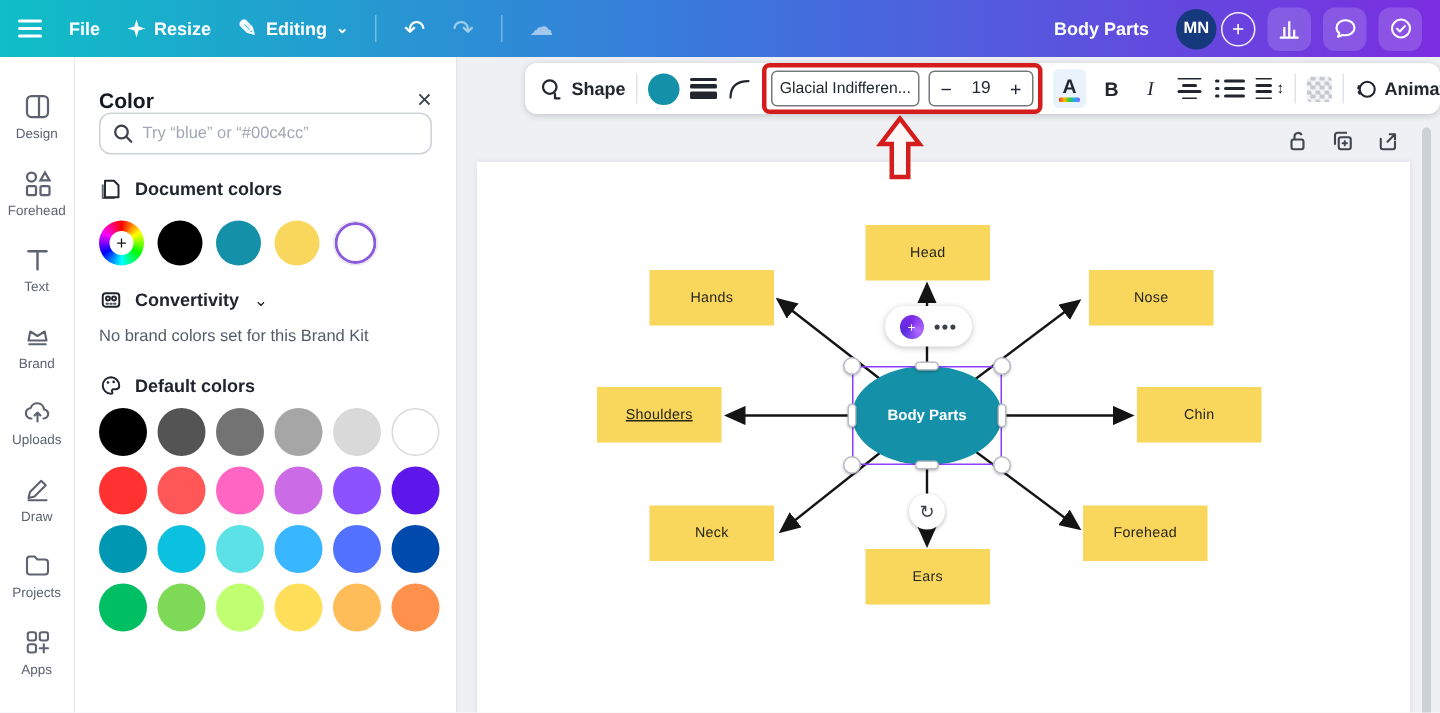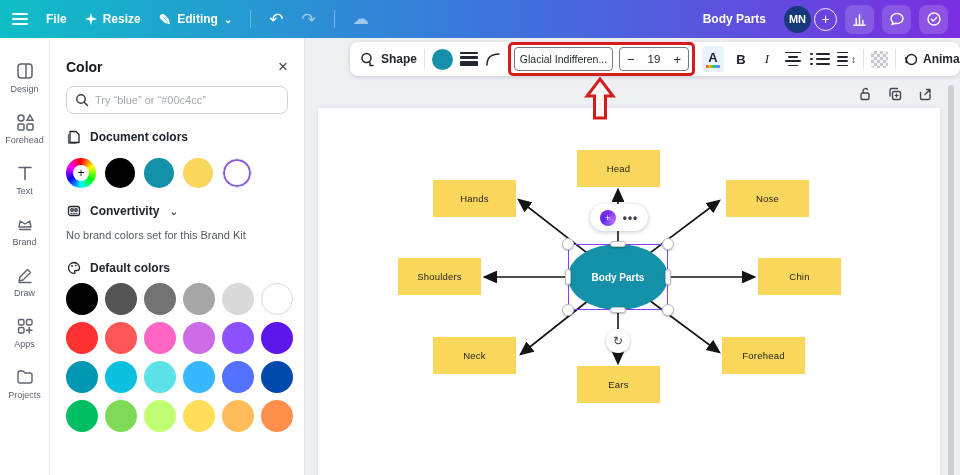--- a/index.html
+++ b/index.html
@@ -35,21 +35,21 @@
     gap:3px; color:#5c6270; cursor:pointer; }
   .rail-item svg { display:block; }
   .rail-label { font-size:9px; color:#5c6270; }
 
   
   .panel { position:absolute; left:50px; top:38px; width:255px; height:437px; background:#fff;
     border-right:1px solid #e2e4e8; padding:0 16px; z-index:30; }
   .panel-head { padding-top:20px; display:flex; align-items:center; justify-content:space-between; }
   .panel-title { font-size:14px; font-weight:700; color:#14181f; }
   .panel-close { font-size:17px; color:#3c414b; cursor:pointer; line-height:1; }
-  .search-box { margin-top:11px; height:28px; border:1px solid #cdd2d8; border-radius:8px;
+  .search-box { height:28px; border:1px solid #cdd2d8; border-radius:8px;
     display:flex; align-items:center; padding:0 8px; gap:6px; background:#fff; }
   .search-box input { border:none; outline:none; flex:1; font-size:11px; color:#33383f;
     font-family:inherit; background:transparent; }
   .search-box input::placeholder { color:#a2a8b3; }
   .sec-row { margin-top:15px; display:flex; align-items:center; gap:8px; color:#20252e; }
   .sec-label { font-size:12px; font-weight:700; color:#20252e; }
   .chev { font-size:11px; color:#20252e; margin-left:2px; }
   .doc-swatches { margin-top:13px; display:flex; gap:9px; }
   .doc-sw { width:30px; height:30px; border-radius:50%; cursor:pointer; flex:0 0 auto; }
   .color-wheel { background:conic-gradient(#f00,#ff0,#0f0,#0ff,#00f,#f0f,#f00);
@@ -116,21 +116,21 @@
     border-radius:3px; cursor:pointer; }
 
   
   .page { position:absolute; left:13px; top:70px; width:622px; height:379px; background:#fff;
     box-shadow:0 0 5px rgba(20,25,35,.08); }
   .connectors { position:absolute; left:0; top:0; z-index:1; }
   .node { position:absolute; width:83px; height:37px; display:flex; align-items:center;
     justify-content:center; font-size:9.5px; letter-spacing:.2px; color:#27241c; z-index:2; cursor:pointer; }
   .n0 { left:259px; top:42px; }  .n1 { left:408px; top:72px; }
   .n2 { left:115px; top:72px; }  .n3 { left:440px; top:150px; }
-  .n4 { left:80px;  top:150px; } .n5 { left:404px; top:229px; }
+  .n4 { left:80px;  top:150px;text-decoration:underline; } .n5 { left:404px; top:229px; }
   .n6 { left:115px; top:229px; } .n7 { left:259px; top:258px; }
   .center-ellipse { position:absolute; left:250px; top:136px; width:100px; height:66px; border-radius:50%;
     display:flex; align-items:center; justify-content:center; color:#fff; font-size:10px; font-weight:600;
     z-index:3; cursor:pointer; }
   .sel-rect { position:absolute; left:250px; top:136px; width:100px; height:66px;
     border:1.5px solid #8b3dff; z-index:4; pointer-events:none; }
   .handle { position:absolute; background:#fff; border:1px solid #b9bcc4; box-shadow:0 1px 2px rgba(0,0,0,.25); z-index:5; }
   .h-corner { width:12px; height:12px; border-radius:50%; cursor:nwse-resize; }
   .h-pill-h { width:16px; height:6px; border-radius:3px; cursor:ns-resize; }
   .h-pill-v { width:6px; height:16px; border-radius:3px; cursor:ew-resize; }
@@ -238,42 +238,51 @@
           <g fill="none" stroke="#5c6270" stroke-width="1.4" stroke-linejoin="round">
             <path d="M4 13l1.2-6 4.8 3 4.8-3 1.2 6z"></path>
             <path d="M4.5 15.5h11" stroke-linecap="round"></path>
           </g>
         </svg>
       <span class="rail-label">Brand</span>
     </div>
     <div class="rail-item">
       <svg width="20" height="20" viewBox="0 0 20 20">
           <g fill="none" stroke="#5c6270" stroke-width="1.4" stroke-linecap="round" stroke-linejoin="round">
+            <path d="M6 14a3.5 3.5 0 0 1-.5-7 4.5 4.5 0 0 1 8.8 1A3 3 0 0 1 14 14"></path>
+            <path d="M10 16v-5.5M8 12l2-2 2 2"></path>
+          </g>
+        </svg>
+      <span class="rail-label">Uploads</span>
+    </div>
+    <div class="rail-item">
+      <svg width="20" height="20" viewBox="0 0 20 20">
+          <g fill="none" stroke="#5c6270" stroke-width="1.4" stroke-linecap="round" stroke-linejoin="round">
             <path d="M12.5 4.5l3 3L8 15l-4 1 1-4z"></path>
             <path d="M4 17.5h12"></path>
           </g>
         </svg>
       <span class="rail-label">Draw</span>
+    </div>
+    <div class="rail-item">
+      <svg width="20" height="20" viewBox="0 0 20 20">
+          <path d="M3 6a2 2 0 0 1 2-2h3l2 2h5a2 2 0 0 1 2 2v6a2 2 0 0 1-2 2H5a2 2 0 0 1-2-2z" fill="none" stroke="#5c6270" stroke-width="1.4" stroke-linejoin="round"></path>
+        </svg>
+      <span class="rail-label">Projects</span>
     </div>
     <div class="rail-item">
       <svg width="20" height="20" viewBox="0 0 20 20">
           <g fill="none" stroke="#5c6270" stroke-width="1.4" stroke-linecap="round">
             <rect x="3.5" y="3.5" width="5.5" height="5.5" rx="1.5"></rect>
             <rect x="11.5" y="3.5" width="5.5" height="5.5" rx="1.5"></rect>
             <rect x="3.5" y="11.5" width="5.5" height="5.5" rx="1.5"></rect>
             <path d="M14.2 11.5v5.5M11.5 14.2h5.5"></path>
           </g>
         </svg>
       <span class="rail-label">Apps</span>
-    </div>
-    <div class="rail-item">
-      <svg width="20" height="20" viewBox="0 0 20 20">
-          <path d="M3 6a2 2 0 0 1 2-2h3l2 2h5a2 2 0 0 1 2 2v6a2 2 0 0 1-2 2H5a2 2 0 0 1-2-2z" fill="none" stroke="#5c6270" stroke-width="1.4" stroke-linejoin="round"></path>
-        </svg>
-      <span class="rail-label">Projects</span>
     </div>
   </div>
 
   <div class="panel">
     <div class="panel-head">
       <span class="panel-title">Color</span>
       <span class="panel-close">×</span>
     </div>
     <div class="search-box">
       <svg width="14" height="14" viewBox="0 0 14 14">

